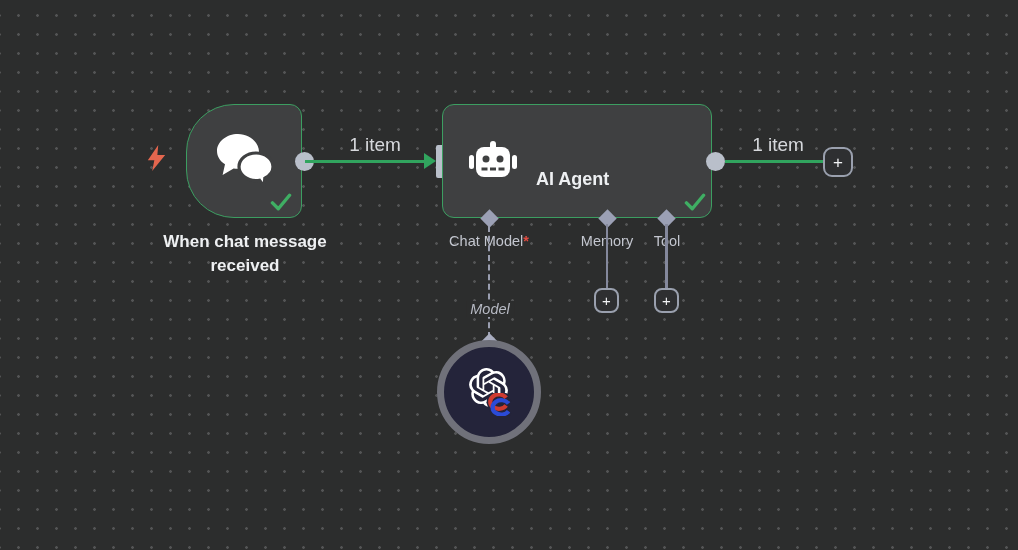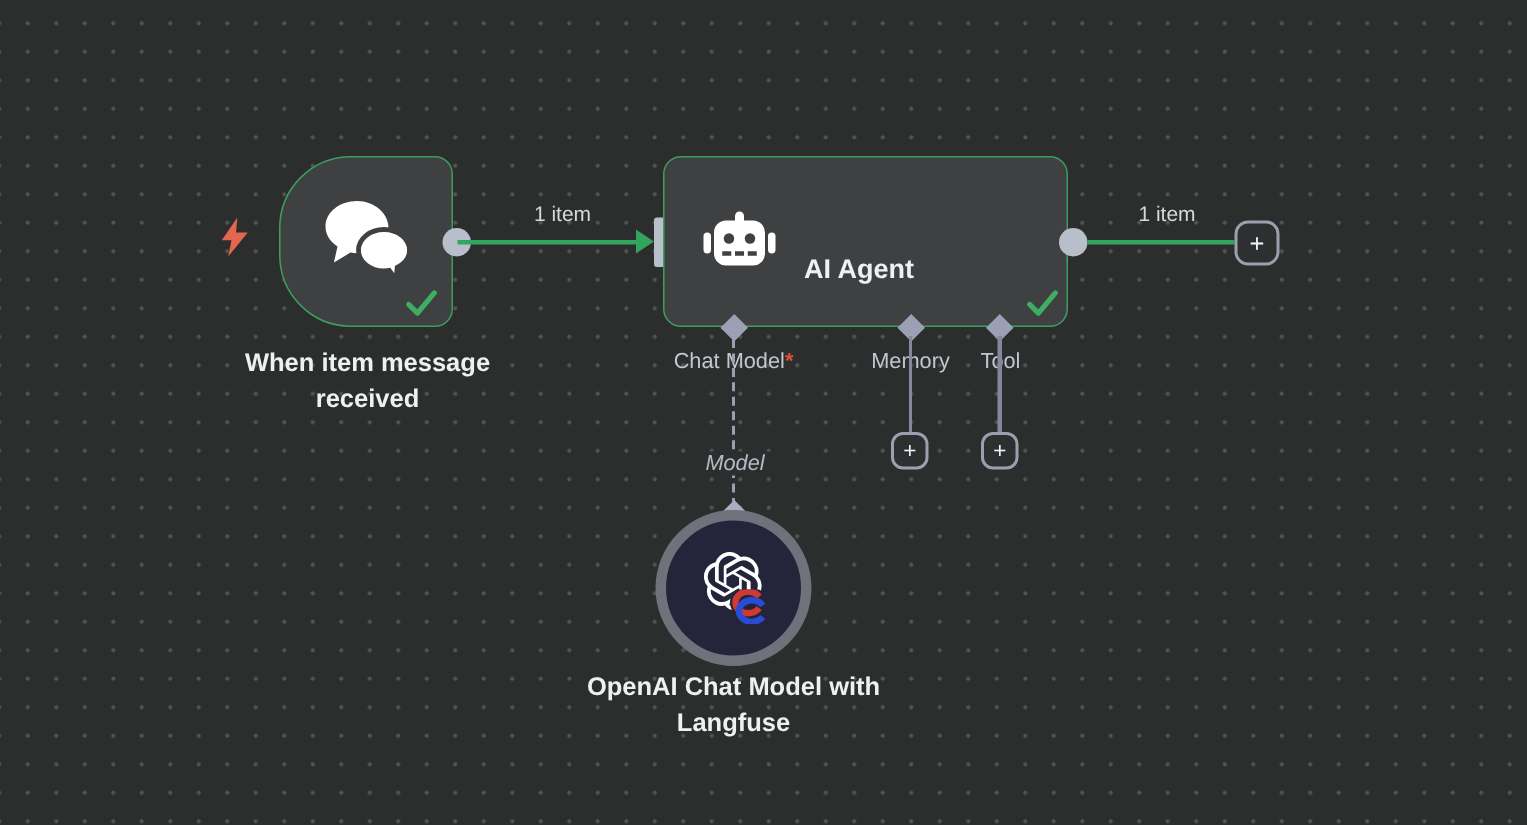--- a/index.html
+++ b/index.html
@@ -32,21 +32,21 @@
   .diamond{
     position:absolute;width:13px;height:13px;background:#9ba0b5;transform:rotate(45deg);
   }
   
   .conn{position:absolute;height:2.5px;background:#31a45e;}
   .arrowhead{
     position:absolute;width:0;height:0;
     border-left:12px solid #31a45e;border-top:8px solid transparent;border-bottom:8px solid transparent;
   }
   .conn-label{
-    position:absolute;transform:translateX(-50%);color:#d6d8dc;font-size:14px;white-space:nowrap;
+    position:absolute;transform:translateX(-50%);color:#d6d8dc;font-size:19px;white-space:nowrap;
   }
   .vline{position:absolute;width:2.5px;background:#84889c;}
   .dashline{position:absolute;width:0;border-left:2.5px dashed #9a9eb0;}
   .port-label{
     position:absolute;transform:translateX(-50%);color:#c3c6cf;font-size:14.5px;white-space:nowrap;top:233px;
   }
   .req{color:#e14b41;font-weight:bold;}
   .model-label{
     position:absolute;left:490px;top:301px;transform:translateX(-50%);
     color:#b7bac4;font-size:14.5px;background:#2c2d2d;padding:0 4px;font-style:italic;
@@ -78,21 +78,21 @@
 
   <div class="node node-trigger">
     <svg class="icon" style="left:27px;top:27px;" width="62" height="56" viewBox="0 0 60 56">
       <path d="M23 2C11.4 2 2 9.6 2 19c0 5.4 3.1 10.2 8 13.3L7.6 43l11-6.6c1.4.3 2.9.4 4.4.4 11.6 0 21-7.6 21-17S34.6 2 23 2z" fill="#ffffff"></path>
       <path d="M41 21c-9.4 0-17 6.2-17 13.8 0 7.6 7.6 13.8 17 13.8 1.2 0 2.4-.1 3.5-.3l4.6 6.1.7-8.2c5-2.4 8.2-6.6 8.2-11.4C58 27.2 50.4 21 41 21z" fill="#ffffff" stroke="#3f4041" stroke-width="3.2"></path>
     </svg>
     <svg class="check-icon" style="right:9px;bottom:6px;" viewBox="0 0 24 20">
       <path d="M2.5 11 L9 17.5 L21.5 2.5" fill="none" stroke="#3fae63" stroke-width="3.8" stroke-linecap="round" stroke-linejoin="round"></path>
     </svg>
   </div>
-  <div class="node-title trigger-label">When item message received</div>
+  <div class="node-title trigger-label">When chat message received</div>
   <div class="endpoint-circle" style="left:295px;top:152px;"></div>
 
   <div class="conn" style="left:305px;top:160px;width:122px;"></div>
   <div class="arrowhead" style="left:424px;top:153px;"></div>
   <div class="conn-label" style="left:375px;top:134px;">1 item</div>
   <div class="input-bar"></div>
 
   <div class="node node-agent">
     <svg class="icon" style="left:24px;top:34px;" width="52" height="46" viewBox="0 0 52 46">
       <rect x="23" y="2" width="6" height="10" rx="3" fill="#ffffff"></rect>
@@ -133,19 +133,18 @@
     <svg class="icon" style="left:25px;top:21px;" width="39" height="39" viewBox="0 0 24 24">
       <path fill="#ffffff" d="M22.2819 9.8211a5.9847 5.9847 0 0 0-.5157-4.9108 6.0462 6.0462 0 0 0-6.5098-2.9A6.0651 6.0651 0 0 0 4.9807 4.1818a5.9847 5.9847 0 0 0-3.9977 2.9 6.0462 6.0462 0 0 0 .7427 7.0966 5.98 5.98 0 0 0 .511 4.9107 6.051 6.051 0 0 0 6.5146 2.9001A5.9847 5.9847 0 0 0 13.2599 24a6.0557 6.0557 0 0 0 5.7718-4.2058 5.9894 5.9894 0 0 0 3.9977-2.9001 6.0557 6.0557 0 0 0-.7475-7.073zm-9.022 12.6081a4.4755 4.4755 0 0 1-2.8764-1.0408l.1419-.0804 4.7783-2.7582a.7948.7948 0 0 0 .3927-.6813v-6.7369l2.02 1.1686a.071.071 0 0 1 .038.0615v5.5826a4.504 4.504 0 0 1-4.4945 4.4849zm-9.6607-4.1254a4.4708 4.4708 0 0 1-.5346-3.0137l.142.0852 4.783 2.7582a.7712.7712 0 0 0 .7806 0l5.8428-3.3685v2.3324a.0804.0804 0 0 1-.0332.0615L9.74 19.9502a4.4992 4.4992 0 0 1-6.1408-1.6464zM2.3408 7.8956a4.485 4.485 0 0 1 2.3655-1.9728V11.6a.7664.7664 0 0 0 .3879.6765l5.8144 3.3543-2.0201 1.1685a.0757.0757 0 0 1-.071 0l-4.8303-2.7865A4.504 4.504 0 0 1 2.3408 7.8956zm16.5963 3.8558L13.1038 8.364 15.1192 7.2a.0757.0757 0 0 1 .071 0l4.8303 2.7913a4.4944 4.4944 0 0 1-.6765 8.1042v-5.6772a.79.79 0 0 0-.407-.667zm2.0107-3.0231l-.142-.0852-4.7735-2.7818a.7759.7759 0 0 0-.7854 0L9.409 9.2297V6.8974a.0662.0662 0 0 1 .0284-.0615l4.8303-2.7866a4.4992 4.4992 0 0 1 6.6802 4.66zM8.3065 12.863l-2.02-1.1638a.0804.0804 0 0 1-.038-.0567V6.0742a4.4992 4.4992 0 0 1 7.3757-3.4537l-.142.0805L8.704 5.459a.7948.7948 0 0 0-.3927.6813zm1.0976-2.3654l2.602-1.4998 2.6069 1.4998v2.9994l-2.5974 1.4997-2.6067-1.4997z"></path>
     </svg>
     <svg class="icon" style="left:40px;top:46px;" width="28" height="23" viewBox="0 0 28 24">
       <path d="M22.5 5 A9 7.5 0 1 0 22.5 13" fill="none" stroke="#24243a" stroke-width="7.5"></path>
       <path d="M25 11 A9 7.5 0 1 0 25 19" fill="none" stroke="#24243a" stroke-width="7.5"></path>
       <path d="M22.5 5 A9 7.5 0 1 0 22.5 13" fill="none" stroke="#cf3b31" stroke-width="4.4"></path>
       <path d="M25 11 A9 7.5 0 1 0 25 19" fill="none" stroke="#2b4bd7" stroke-width="4.4"></path>
     </svg>
   </div>
-  <div class="node-title openai-label">OpenAI Chat Model with Langfuse</div>
 
   <div class="conn" style="left:725px;top:160px;width:98px;"></div>
   <div class="conn-label" style="left:778px;top:134px;">1 item</div>
   <div class="plus-btn plus-big">+</div>
 
 </div>
 
 </body></html>

